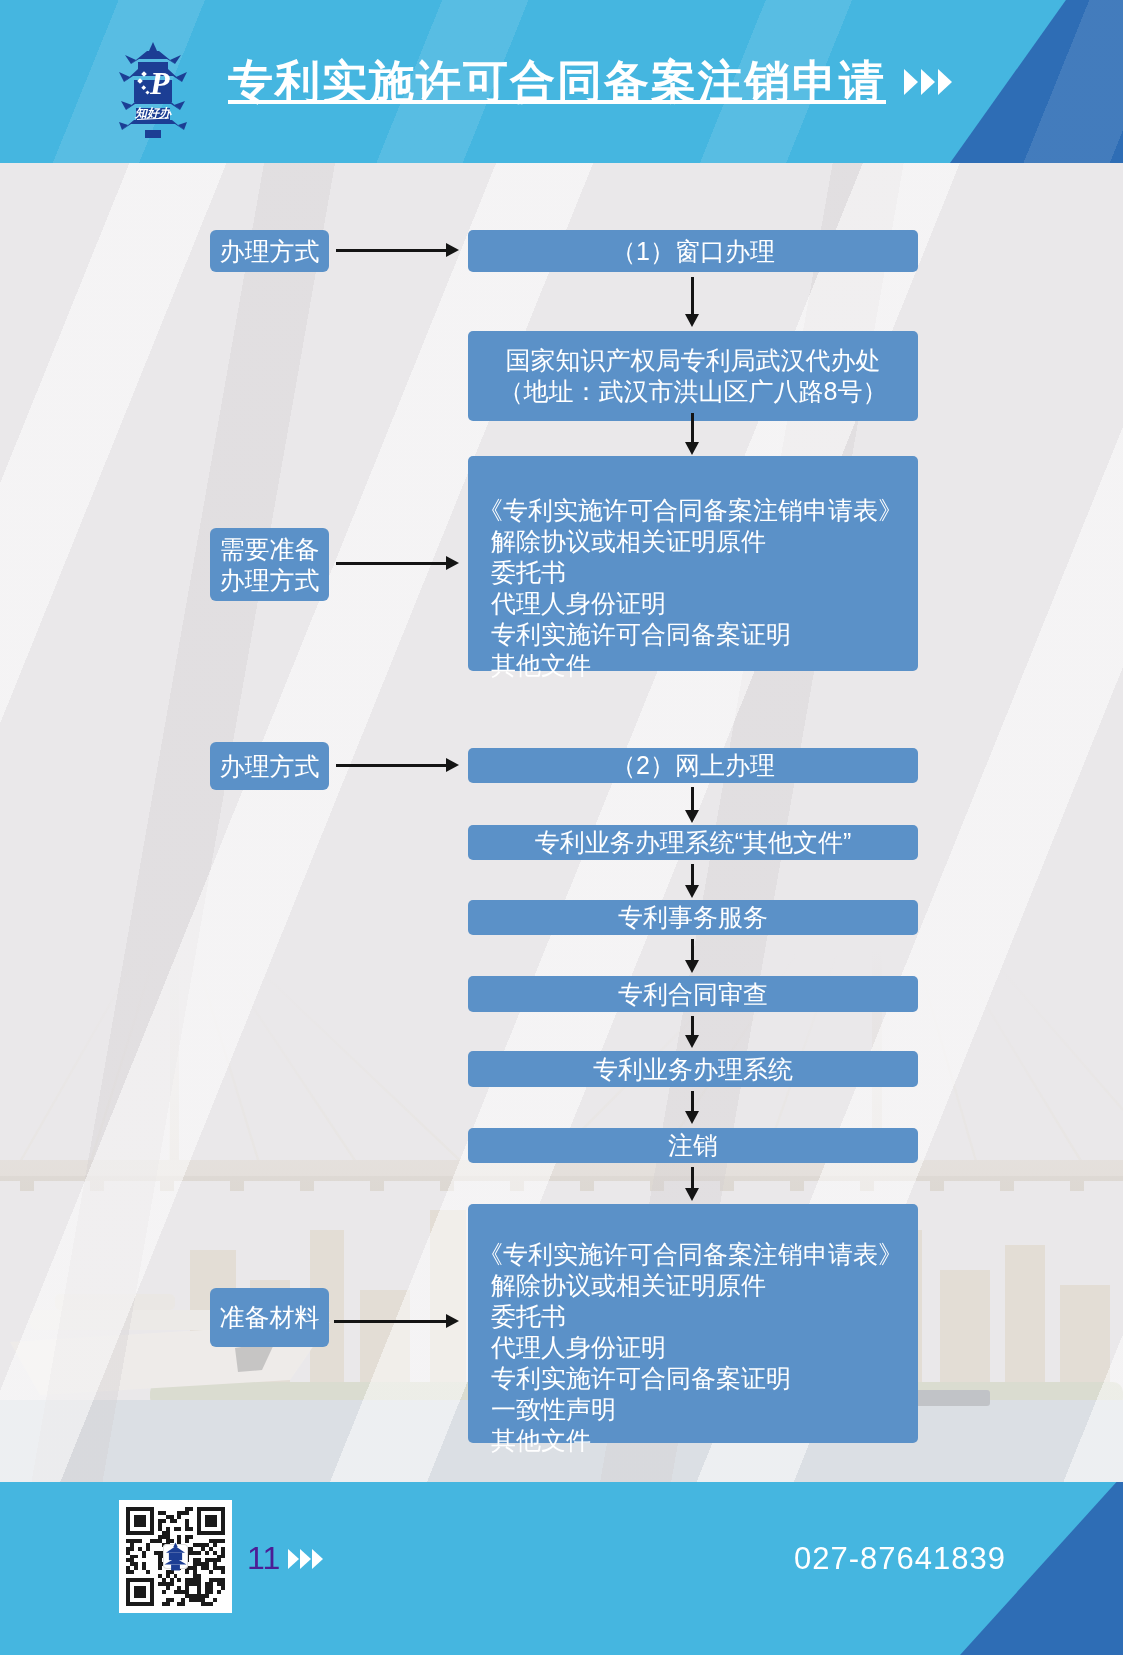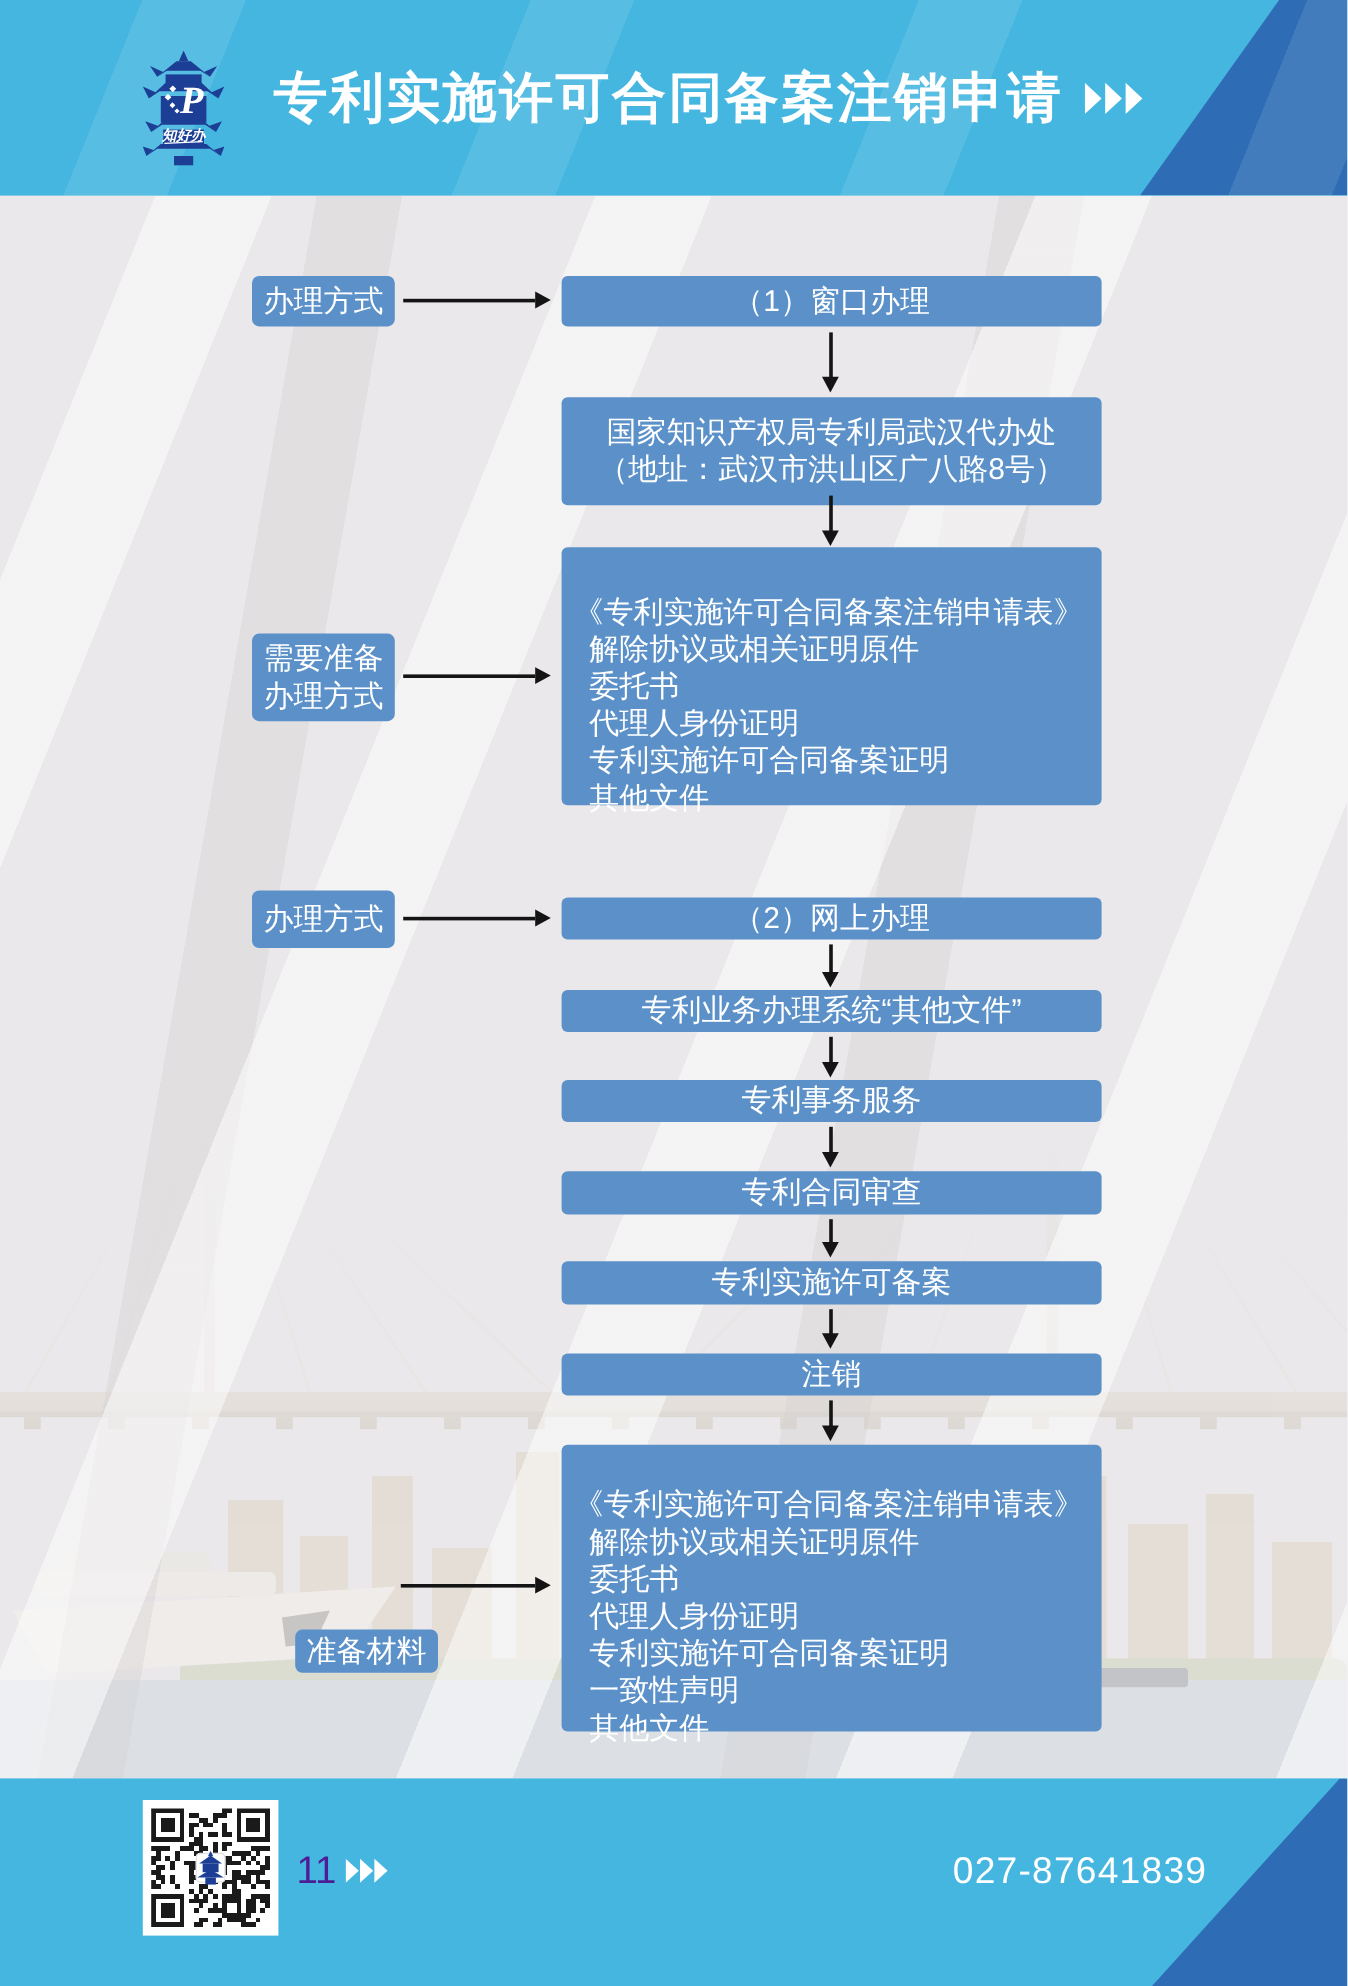--- a/index.html
+++ b/index.html
@@ -15,41 +15,41 @@
   .page{position:relative;width:1123px;height:1655px;overflow:hidden;background:var(--bg-gray);}
 
   
   .header{position:absolute;left:0;top:0;width:1123px;height:163px;background:var(--header-blue);z-index:5;}
   .header::after{content:'';position:absolute;inset:0;
     background:repeating-linear-gradient(112deg,rgba(255,255,255,0) 0 110px,rgba(255,255,255,.10) 110px 190px,rgba(255,255,255,0) 190px 300px);}
   .header-corner{position:absolute;right:0;top:0;width:173px;height:163px;background:var(--corner-blue);
     clip-path:polygon(67% 0,100% 0,100% 100%,0 100%);}
   .logo{position:absolute;left:119px;top:42px;width:68px;height:96px;z-index:2;}
   .title-row{position:absolute;left:228px;top:0;height:163px;display:flex;align-items:center;gap:18px;z-index:2;}
-  .page-title{color:#fff;font-size:45px;font-weight:bold;letter-spacing:2px;}
+  .page-title{color:#fff;font-size:45px;font-weight:bold;letter-spacing:2px;text-decoration:underline;}
   .chev{display:block;}
 
   
   .photo{position:absolute;left:0;top:950px;width:1123px;height:532px;z-index:0;}
   .photo-fade{position:absolute;left:0;top:950px;width:1123px;height:260px;z-index:1;
     background:linear-gradient(to bottom,var(--bg-gray) 0%,rgba(234,232,234,0) 100%);}
   .streaks{position:absolute;left:0;top:163px;width:1123px;height:1319px;z-index:1;pointer-events:none;
     background:
       repeating-linear-gradient(112deg,rgba(255,255,255,0) 0 120px,rgba(255,255,255,.50) 120px 210px,rgba(255,255,255,0) 210px 340px),
       repeating-linear-gradient(100deg,rgba(210,206,208,0) 0 260px,rgba(210,206,208,.35) 260px 330px,rgba(210,206,208,0) 330px 560px);}
 
   
   .label-box,.fbox,.arrow-h,.arrow-v{z-index:2;}
   .label-box{position:absolute;left:210px;width:119px;background:var(--box-blue);color:#fff;
     border-radius:6px;display:flex;flex-direction:column;align-items:center;justify-content:center;
     font-size:25px;line-height:31px;text-align:center;}
   #lbl-method1{top:230px;height:42px;}
   #lbl-materials1{top:528px;height:73px;}
   #lbl-method2{top:742px;height:48px;}
-  #lbl-materials2{top:1358px;height:36px;margin-left:36px;}
+  #lbl-materials2{top:1288px;height:59px;}
 
   .fbox{position:absolute;left:468px;width:450px;background:var(--box-blue);color:#fff;border-radius:5px;
     display:flex;flex-direction:column;align-items:center;justify-content:center;text-align:center;
     font-size:25px;line-height:31px;}
   #box-window{top:230px;height:42px;}
   #box-office{top:331px;height:90px;}
   #bigbox1{top:456px;height:215px;}
   #box-online{top:748px;height:35px;}
   #box-register{top:825px;height:35px;}
   #box-affairs{top:900px;height:35px;}
@@ -273,21 +273,21 @@
     <div>专利事务服务</div>
   </div>
   <div class="arrow-v" id="av5"></div>
 
   <div class="fbox" id="box-review">
     <div>专利合同审查</div>
   </div>
   <div class="arrow-v" id="av6"></div>
 
   <div class="fbox" id="box-record">
-    <div>专利实施许可备案</div>
+    <div>专利业务办理系统</div>
   </div>
   <div class="arrow-v" id="av7"></div>
 
   <div class="fbox" id="box-cancel">
     <div>注销</div>
   </div>
   <div class="arrow-v" id="av8"></div>
 
   <div class="fbox" id="bigbox2">
     <div class="biglines">

